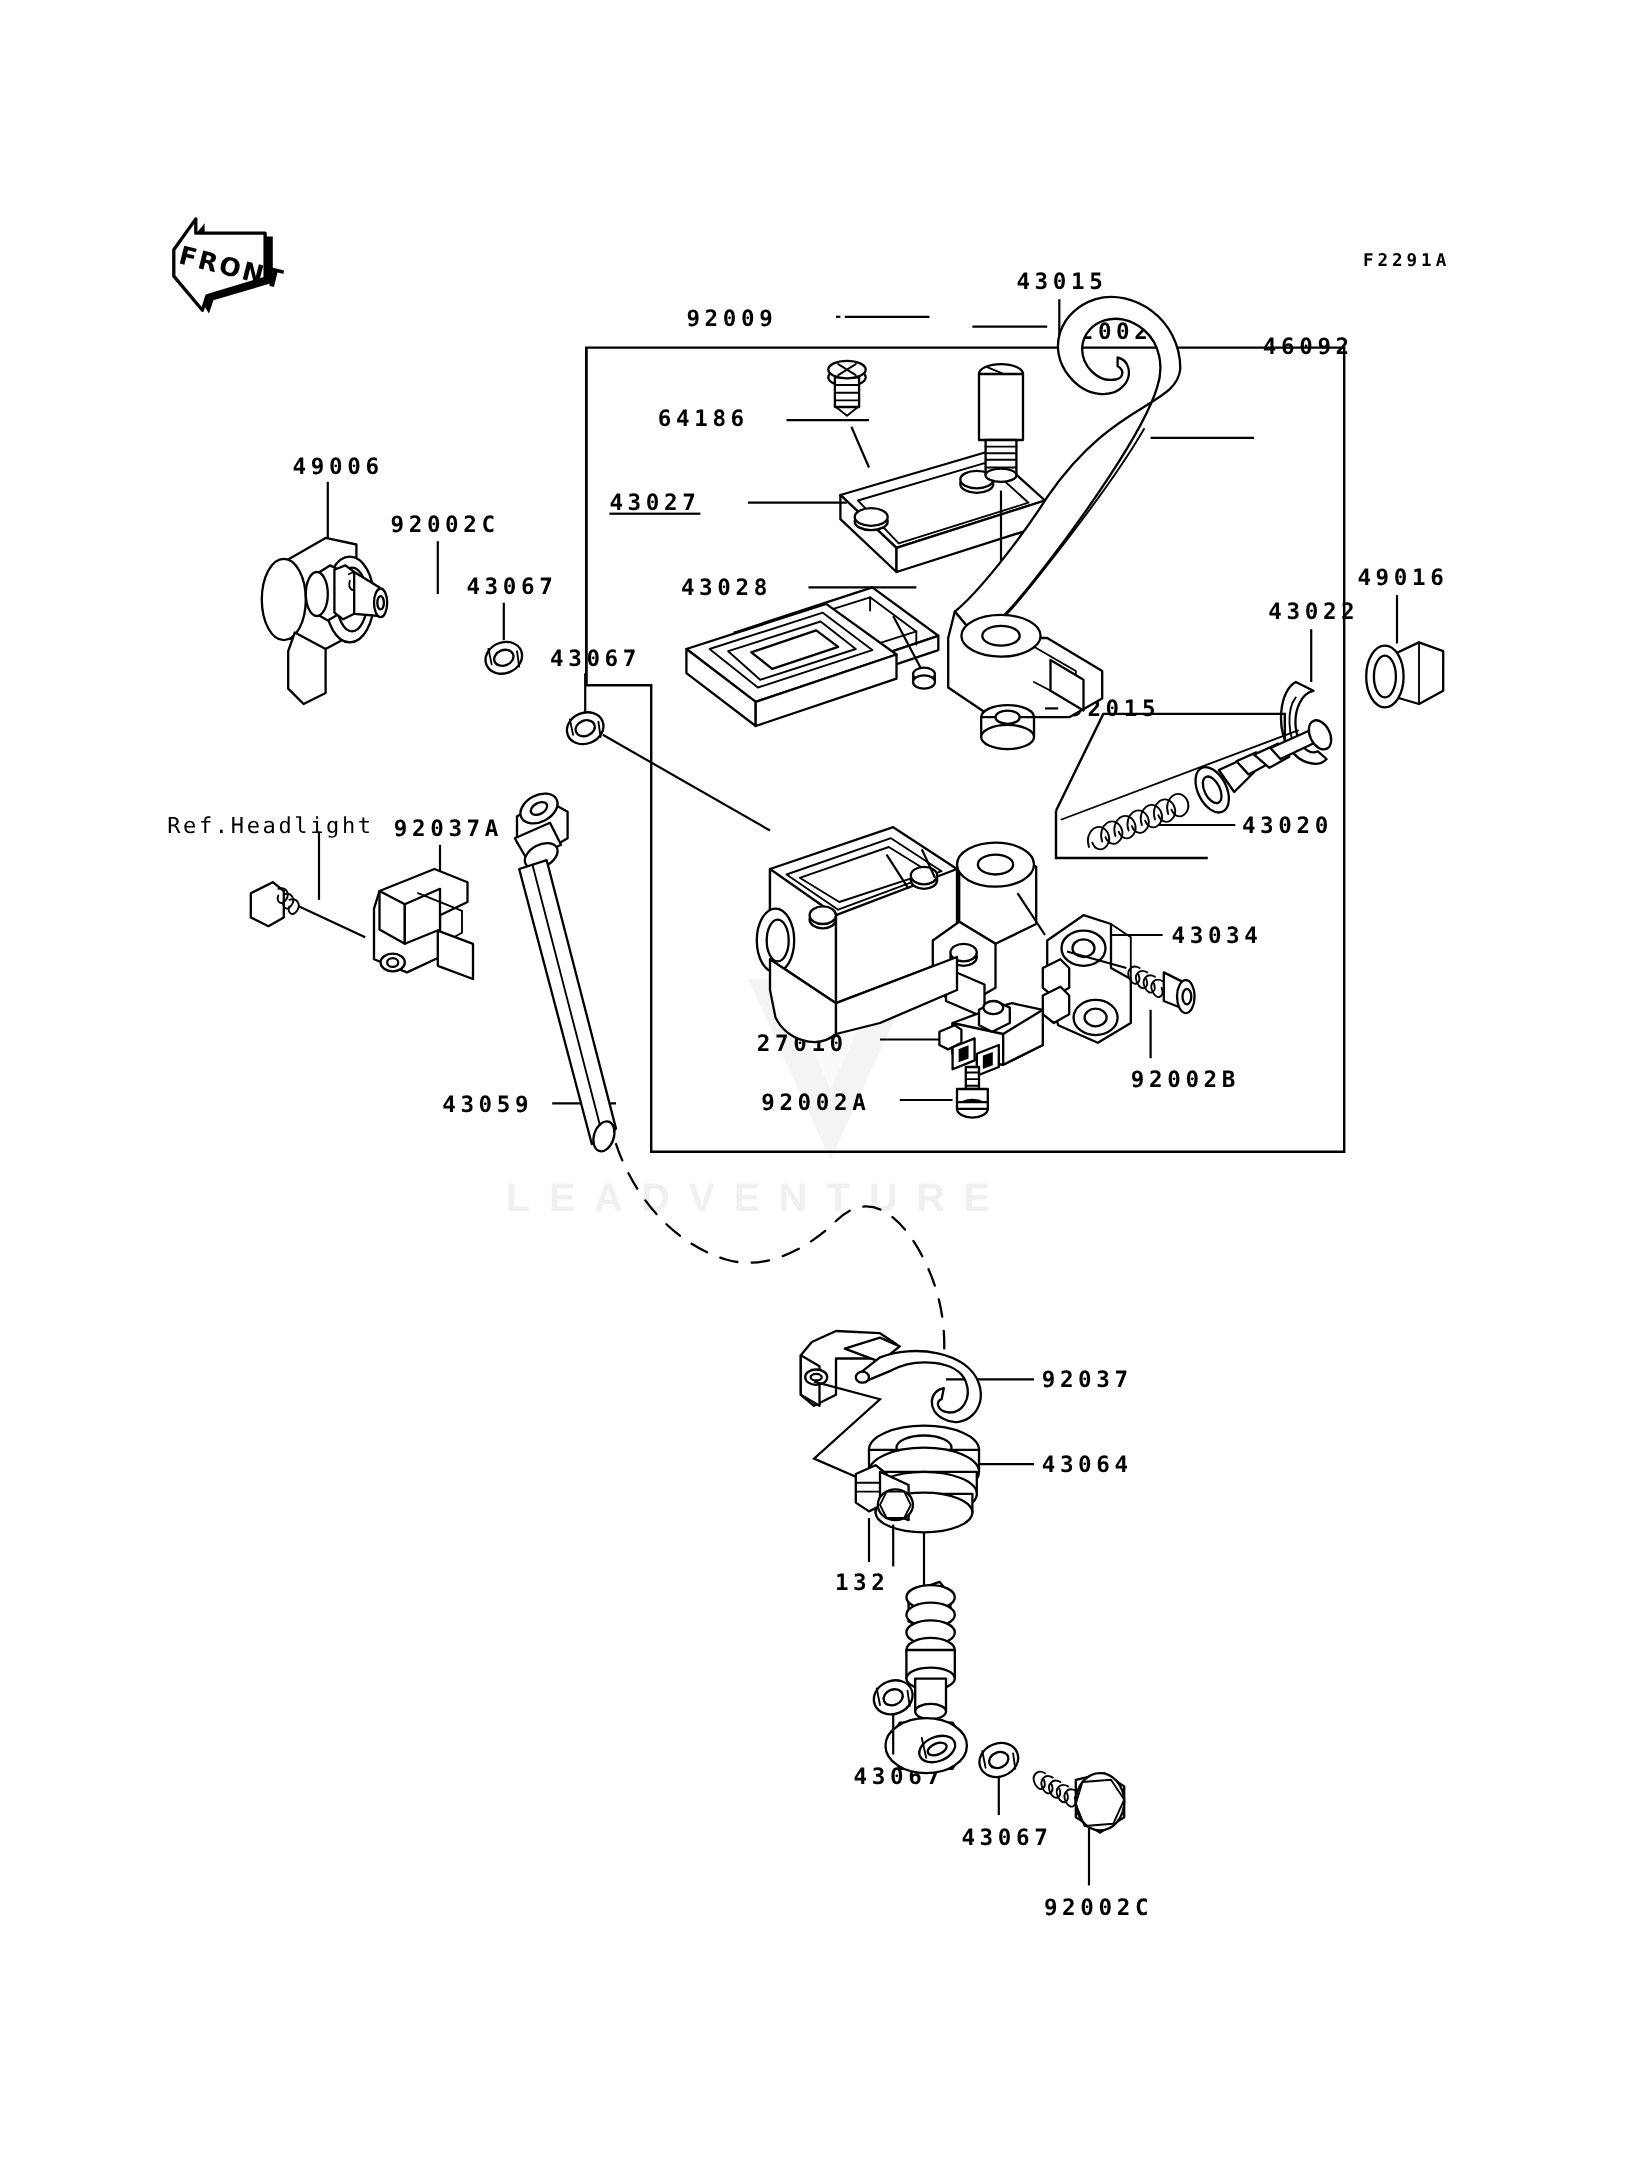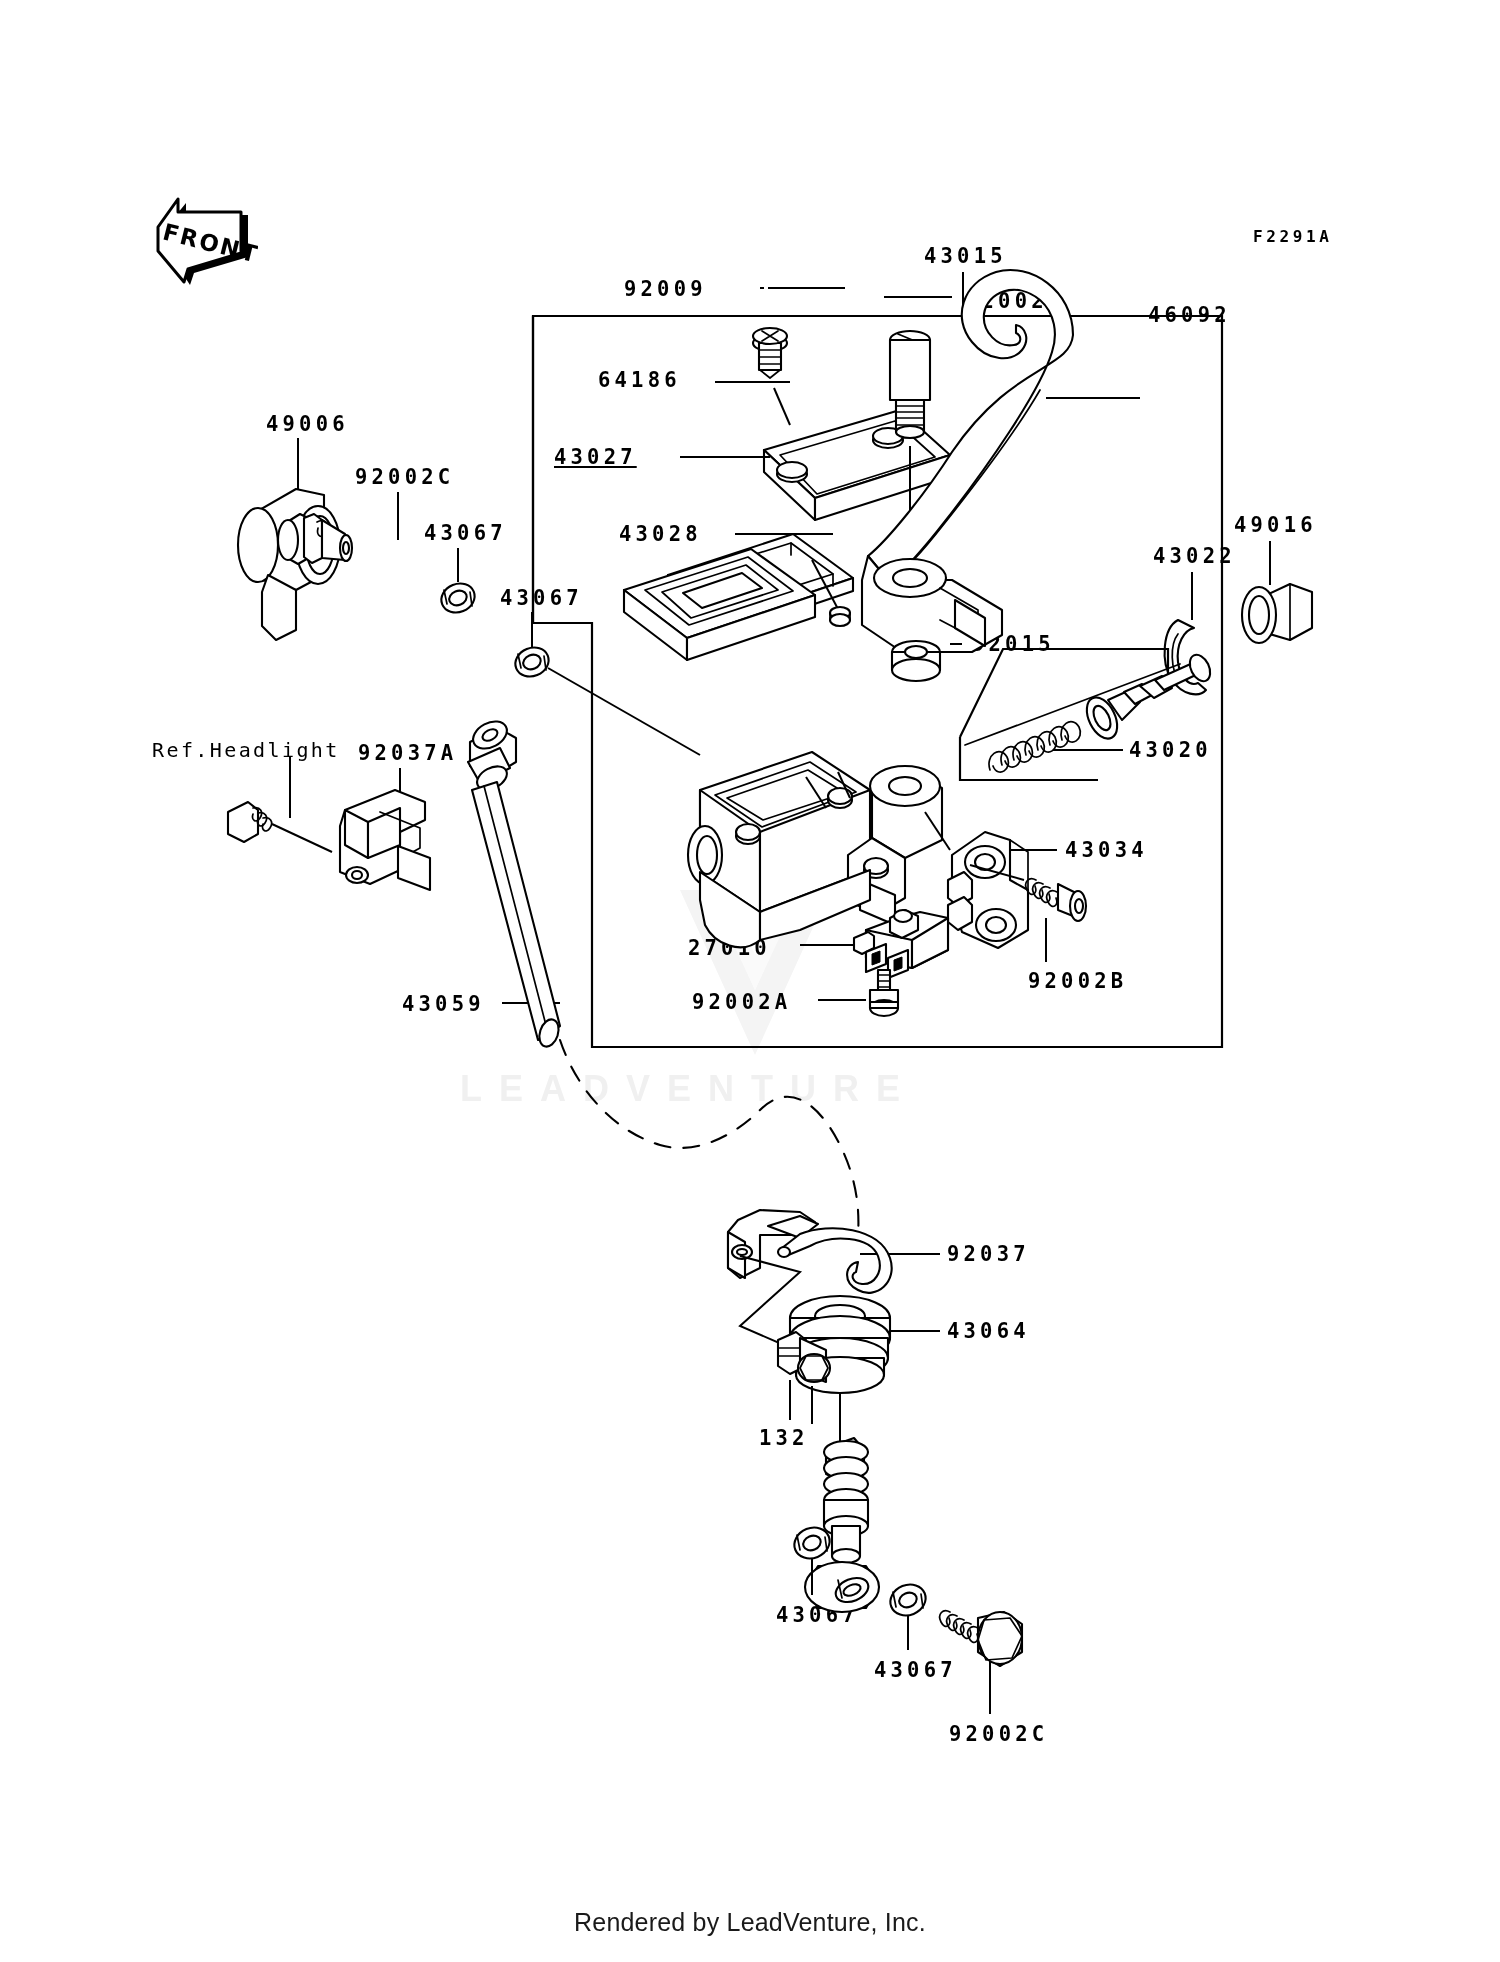--- a/index.html
+++ b/index.html
@@ -154,21 +154,21 @@
   <svg class="front-badge" viewBox="0 0 110 105">
 
     <path d="M20 30 L38 8 L38 20 L100 20 L100 62 L46 78 L42 90 L20 56 Z" fill="#000"></path>
 
     <path d="M10 32 L30 4 L30 17 L93 17 L93 58 L40 74 L36 87 L10 56 Z" fill="#fff" stroke="#000" stroke-width="3" stroke-linejoin="round"></path>
     <g transform="rotate(14 50 46)">
       <text x="14" y="53">FRONT</text>
     </g>
   </svg>
 
-  <div class="figcode" style="left:1239px; top:227px;margin-left:14px;">F2291A</div>
+  <div class="figcode" style="left:1239px; top:227px;">F2291A</div>
 
   <div class="lbl" style="left:924px; top:246px;">43015</div>
   <div class="lbl" style="left:624px; top:279px;">92009</div>
   <div class="lbl" style="left:965px; top:291px;">92002</div>
   <div class="lbl" style="left:1148px; top:305px;">46092</div>
   <div class="lbl" style="left:598px; top:370px;">64186</div>
   <div class="lbl" style="left:554px; top:447px;text-decoration:underline;">43027</div>
   <div class="lbl" style="left:619px; top:524px;">43028</div>
   <div class="lbl" style="left:266px; top:414px;">49006</div>
   <div class="lbl" style="left:355px; top:467px;">92002C</div>
@@ -185,21 +185,20 @@
   <div class="lbl" style="left:1028px; top:971px;">92002B</div>
   <div class="lbl" style="left:688px; top:938px;">27010</div>
   <div class="lbl" style="left:680px; top:992px;margin-left:12px;">92002A</div>
   <div class="lbl" style="left:947px; top:1244px;">92037</div>
   <div class="lbl" style="left:947px; top:1321px;">43064</div>
   <div class="lbl" style="left:759px; top:1428px;">132</div>
   <div class="lbl" style="left:776px; top:1605px;">43067</div>
   <div class="lbl" style="left:874px; top:1660px;">43067</div>
   <div class="lbl" style="left:949px; top:1724px;">92002C</div>
 
-  <div class="footer">Rendered by LeadVenture, Inc.</div>
 
   <svg id="art" viewBox="0 0 1500 1962">
 
     <g>
       <path class="box" d="M533 316 L1222 316 L1222 1047 L592 1047 L592 623 L533 623 Z"></path>
       <path class="box" d="M533 316 L533 623"></path>
 
       <path class="leader" d="M963 272 L963 316"></path>
     </g>
 

